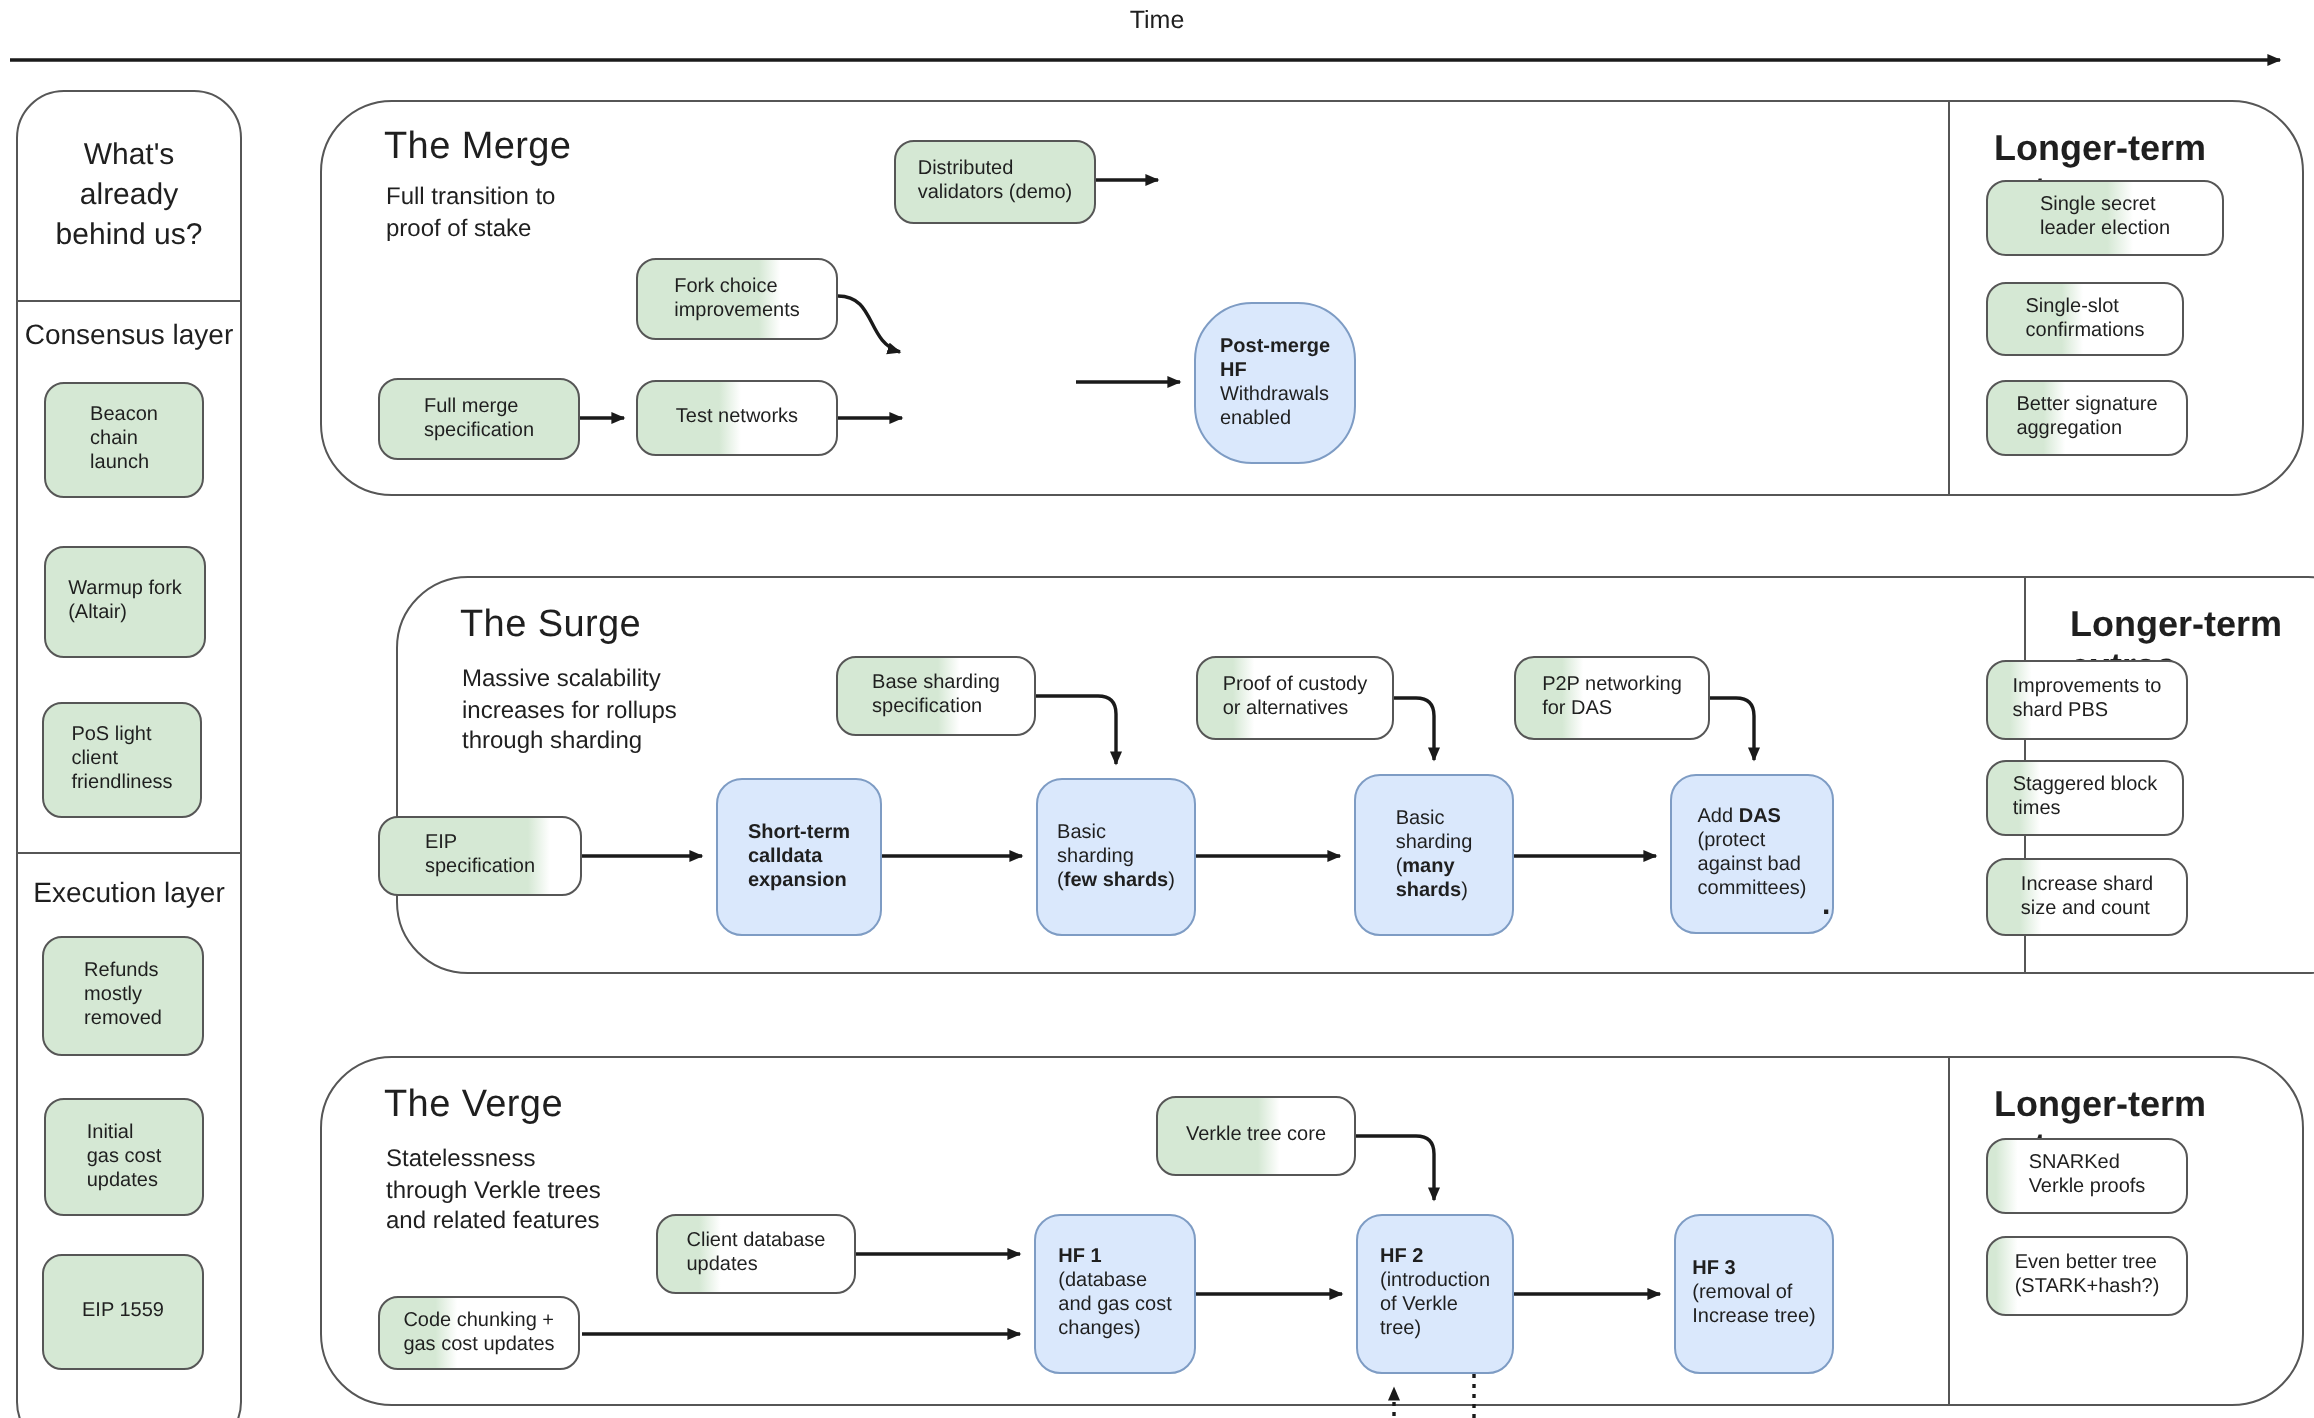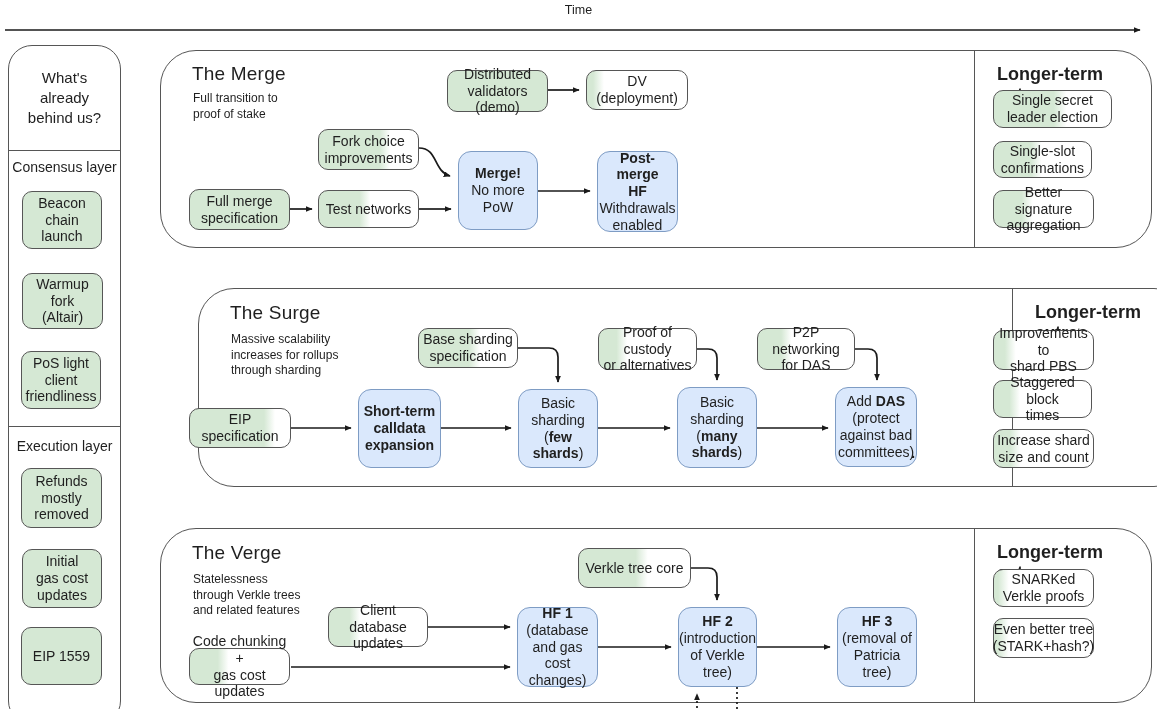--- a/index.html
+++ b/index.html
@@ -9,22 +9,22 @@
   .time-label{position:absolute;top:3px;left:0;width:100%;text-align:center;font-size:12.5px;}
   svg.overlay{position:absolute;top:0;left:0;pointer-events:none;}
 
   .section{position:absolute;border:1.6px solid #565656;border-radius:36px;background:#ffffff;box-sizing:border-box;}
   .sec-divider{position:absolute;top:0;bottom:0;right:176px;width:0;border-left:1.6px solid #565656;}
   .sec-title{position:absolute;left:31px;font-size:19px;letter-spacing:.2px;}
   .sec-sub{position:absolute;left:32px;font-size:12px;line-height:1.3;white-space:pre-line;}
   .extras-title{position:absolute;left:836px;font-size:18px;width:150px;font-weight:bold;}
 
   .node{position:absolute;border:1.3px solid #565656;border-radius:10px;background:#ffffff;
-        display:flex;align-items:center;justify-content:center;text-align:center;
-        font-size:14px;line-height:1.2;white-space:pre-line;padding:17px 2px;box-sizing:border-box;}
+        display:flex;align-items:center;justify-content:center;text-align:left;
+        font-size:10px;line-height:1.2;white-space:pre-line;padding:17px 2px;box-sizing:border-box;}
   .node.blue{background:#dae8fc;border-color:#7e9cc4;border-radius:13px;}
   .node.solid{background:#d5e8d4;}
   .node b{font-weight:bold;}
 
   .leftcol{position:absolute;left:8px;top:45px;width:113px;height:680px;
            border:1.5px solid #565656;border-radius:24px;background:#ffffff;box-sizing:border-box;}
   .lc-title{position:absolute;top:0;left:0;right:0;height:104px;border-bottom:1.4px solid #565656;
             display:flex;align-items:center;justify-content:center;text-align:center;
             font-size:15px;line-height:1.35;white-space:pre-line;}
   .lc-label{position:absolute;left:0;right:0;text-align:center;font-size:14px;}
@@ -130,28 +130,21 @@
     <span><span>Full merge
 specification</span><b></b><span></span></span></div>
   <div class="node" style="left: 318px; top: 190px; width: 101px; height: 38px; background: linear-gradient(90deg, rgb(213, 232, 212) 0%, rgb(213, 232, 212) 41%, rgb(255, 255, 255) 52%);">
     <span><span>Test networks</span><b></b><span></span></span></div>
   <div class="node" style="left: 318px; top: 129px; width: 101px; height: 41px; background: linear-gradient(90deg, rgb(213, 232, 212) 0%, rgb(213, 232, 212) 61%, rgb(255, 255, 255) 72%);">
     <span><span>Fork choice
 improvements</span><b></b><span></span></span></div>
   <div class="node" style="left: 447px; top: 70px; width: 101px; height: 42px; background: rgb(213, 232, 212);">
     <span><span>Distributed
 validators (demo)</span><b></b><span></span></span></div>
-  <div class="node" style="left: 586px; top: 70px; width: 102px; height: 40px; background: linear-gradient(90deg, rgb(213, 232, 212) 0%, rgb(213, 232, 212) 6%, rgb(255, 255, 255) 17%);">
-    <span><span>DV
-(deployment)</span><b></b><span></span></span></div>
-  <div class="node blue" style="left:458px;top:151px;width:80px;height:79px;">
-    <span><span></span><b>Merge!
-</b><span>No more
-PoW</span></span></div>
-  <div class="node blue" style="left:597px;top:151px;width:81px;height:81px;">
+  <div class="node blue" style="left:597px;top:151px;width:81px;height:81px;border-radius:29px;">
     <span><span></span><b>Post-merge
 HF
 </b><span>Withdrawals
 enabled</span></span></div>
 
   <div class="node" style="left: 993px; top: 90px; width: 119px; height: 38px; background: linear-gradient(90deg, rgb(213, 232, 212) 0%, rgb(213, 232, 212) 51%, rgb(255, 255, 255) 62%);">
     <span>Single secret
 leader election</span></div>
   <div class="node" style="left: 993px; top: 141px; width: 99px; height: 37px; background: linear-gradient(90deg, rgb(213, 232, 212) 0%, rgb(213, 232, 212) 38%, rgb(255, 255, 255) 49%);">
     <span>Single-slot
@@ -206,31 +199,31 @@
     <span><span>Client database
 updates</span><b></b><span></span></span></div>
   <div class="node" style="left: 189px; top: 648px; width: 101px; height: 37px; background: linear-gradient(90deg, rgb(213, 232, 212) 0%, rgb(213, 232, 212) 28%, rgb(255, 255, 255) 39%);">
     <span><span>Code chunking +
 gas cost updates</span><b></b><span></span></span></div>
   <div class="node blue" style="left:517px;top:607px;width:81px;height:80px;">
     <span><span></span><b>HF 1
 </b><span>(database
 and gas cost
 changes)</span></span></div>
-  <div class="node" style="left: 578px; top: 548px; width: 113px; height: 40px; background: linear-gradient(90deg, rgb(213, 232, 212) 0%, rgb(213, 232, 212) 51%, rgb(255, 255, 255) 62%);">
+  <div class="node" style="left: 578px; top: 548px; width: 100px; height: 40px; background: linear-gradient(90deg, rgb(213, 232, 212) 0%, rgb(213, 232, 212) 51%, rgb(255, 255, 255) 62%);">
     <span><span>Verkle tree core</span><b></b><span></span></span></div>
   <div class="node blue" style="left:678px;top:607px;width:79px;height:80px;">
     <span><span></span><b>HF 2
 </b><span>(introduction
 of Verkle
 tree)</span></span></div>
   <div class="node blue" style="left:837px;top:607px;width:80px;height:80px;">
     <span><span></span><b>HF 3
 </b><span>(removal of
-Patricia tree)</span></span></div>
+Increase tree)</span></span></div>
 
   <div class="node" style="left: 993px; top: 569px; width: 101px; height: 38px; background: linear-gradient(90deg, rgb(213, 232, 212) 0%, rgb(213, 232, 212) 4%, rgb(255, 255, 255) 15%);">
     <span>SNARKed
 Verkle proofs</span></div>
   <div class="node" style="left: 993px; top: 618px; width: 101px; height: 40px; background: linear-gradient(90deg, rgb(213, 232, 212) 0%, rgb(213, 232, 212) 4%, rgb(255, 255, 255) 15%);">
     <span>Even better tree
 (STARK+hash?)</span></div>
 
 </div>
 

